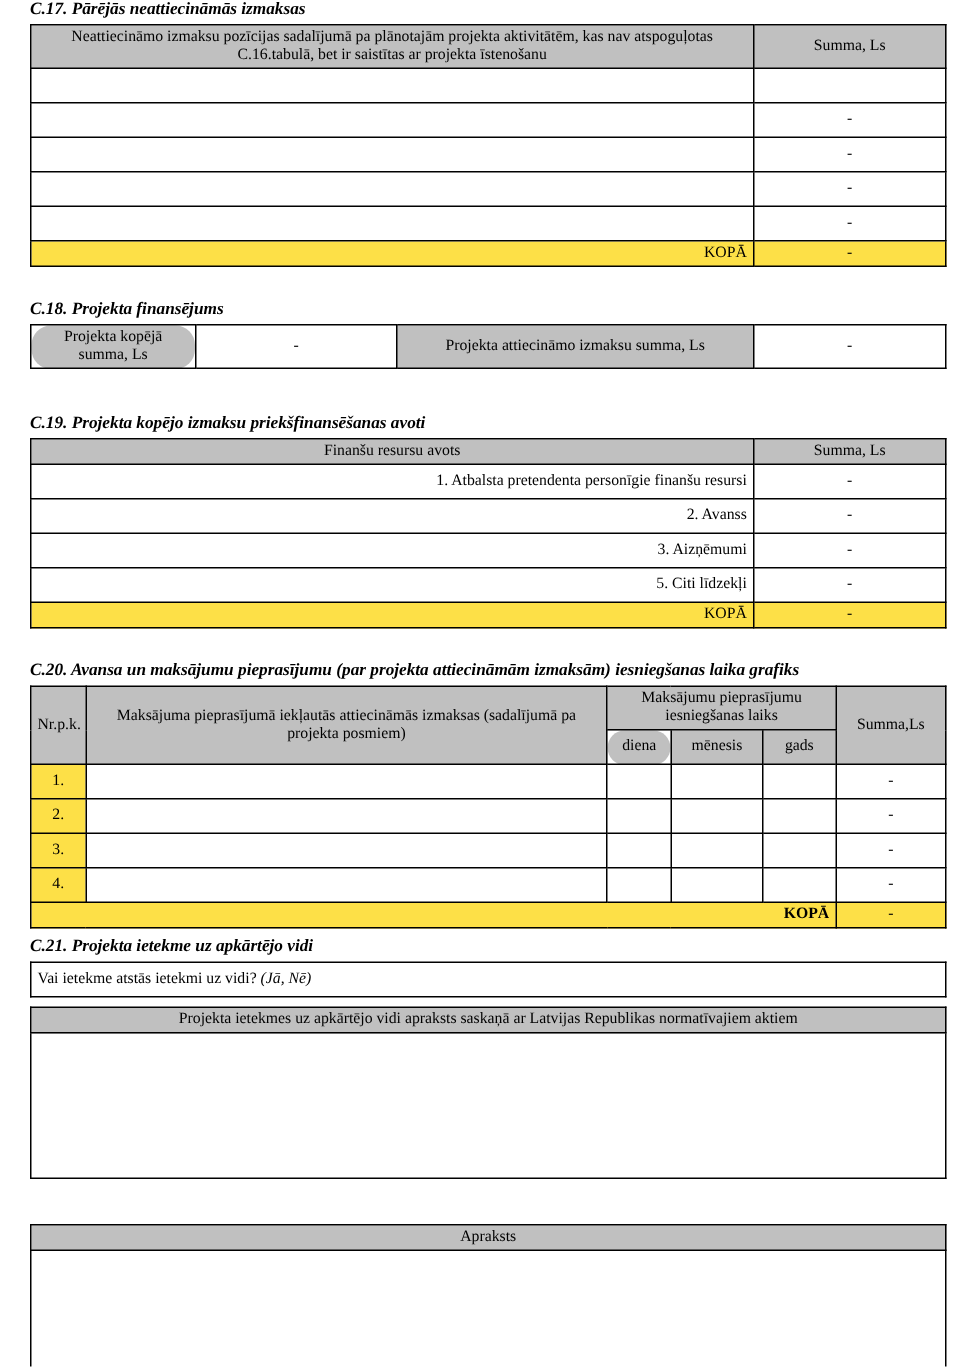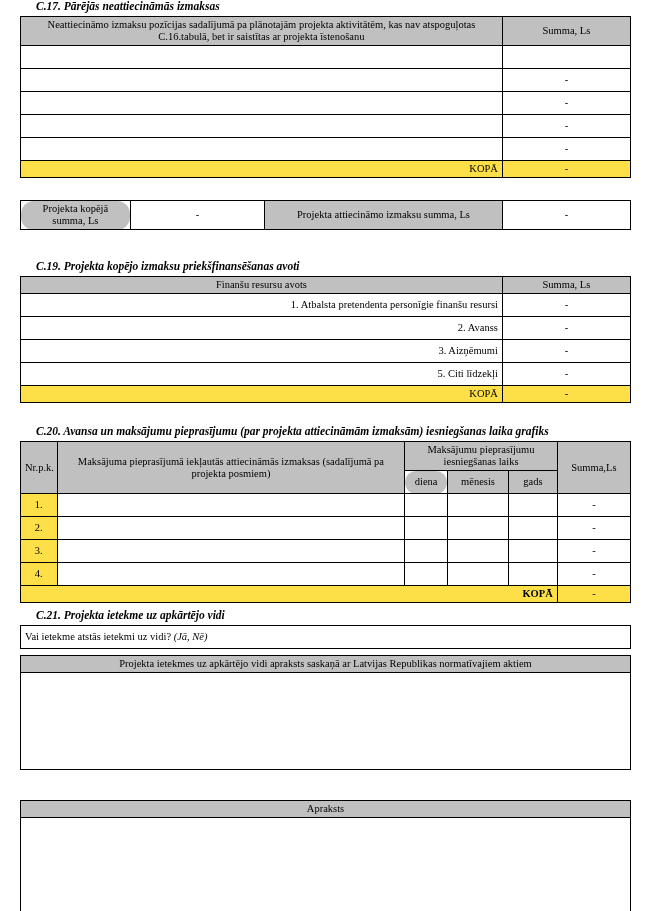--- a/index.html
+++ b/index.html
@@ -21,21 +21,21 @@
     padding: 0;
     box-sizing: border-box;
   }
   .content {
     margin: 0 14px 0 20px;
   }
   .section-title {
     font-style: italic;
     font-weight: bold;
     font-size: 11.5px;
-    margin: 0 0 3px 16px;
+    margin: 0 0 3px 0;
     line-height: 13px;
   }
   .gap-s { height: 6px; }
   .gap-l { height: 22px; }
   .gap-xl { height: 30px; }
 
   table.doc {
     border-collapse: collapse;
     width: 100%;
     table-layout: fixed;
@@ -104,20 +104,21 @@
         </tr>
         <tr>
           <td class="shade right bold">KOPĀ</td>
           <td class="shade dash">-</td>
         </tr>
       </tbody>
     </table>
 
     <div class="gap-l"></div>
 
+    <div class="section-title">C.18. Projekta finansējums</div>
     <table class="doc">
       <colgroup>
           <col style="width:18%">
           <col style="width:22%">
           <col style="width:39%">
           <col style="width:21%">
         </colgroup>
       <tbody>
         <tr>
           <td class="hdr rowh2">Projekta kopējā summa, Ls</td>

